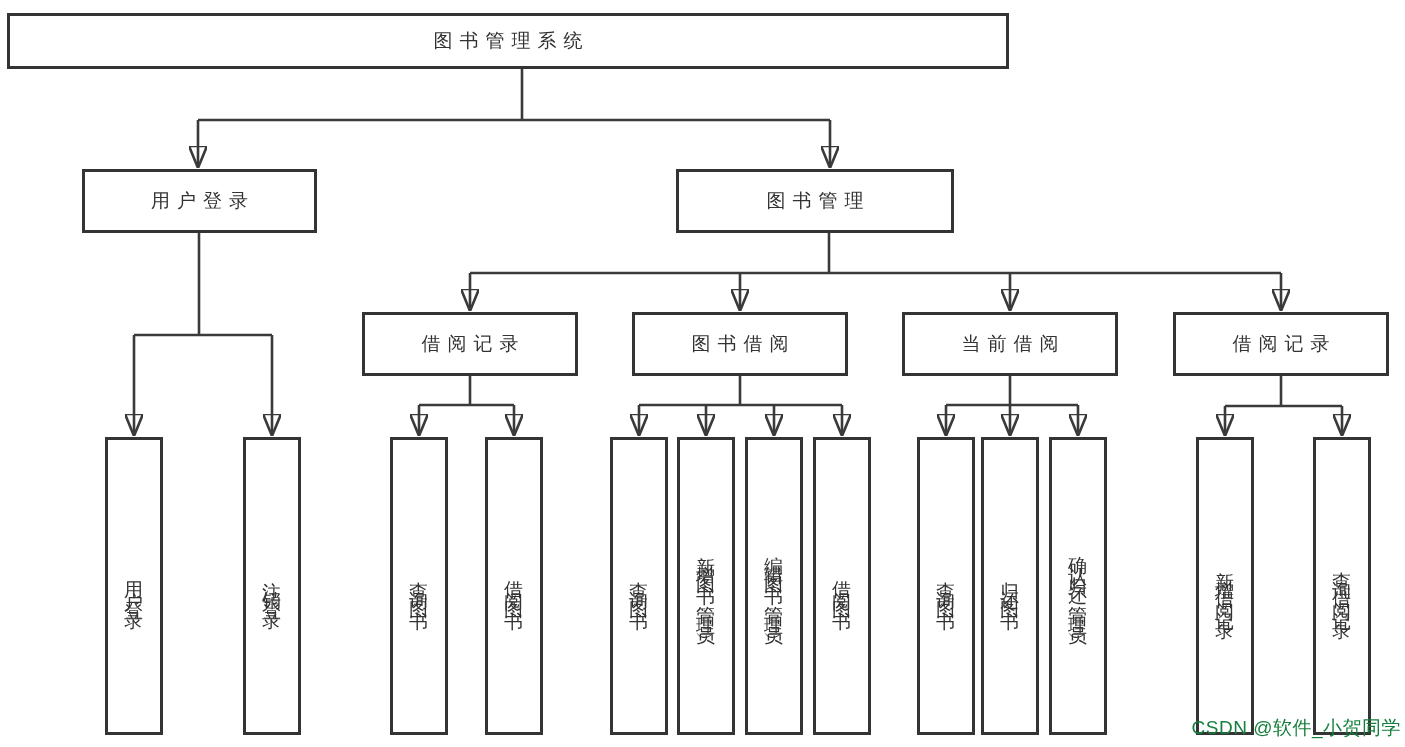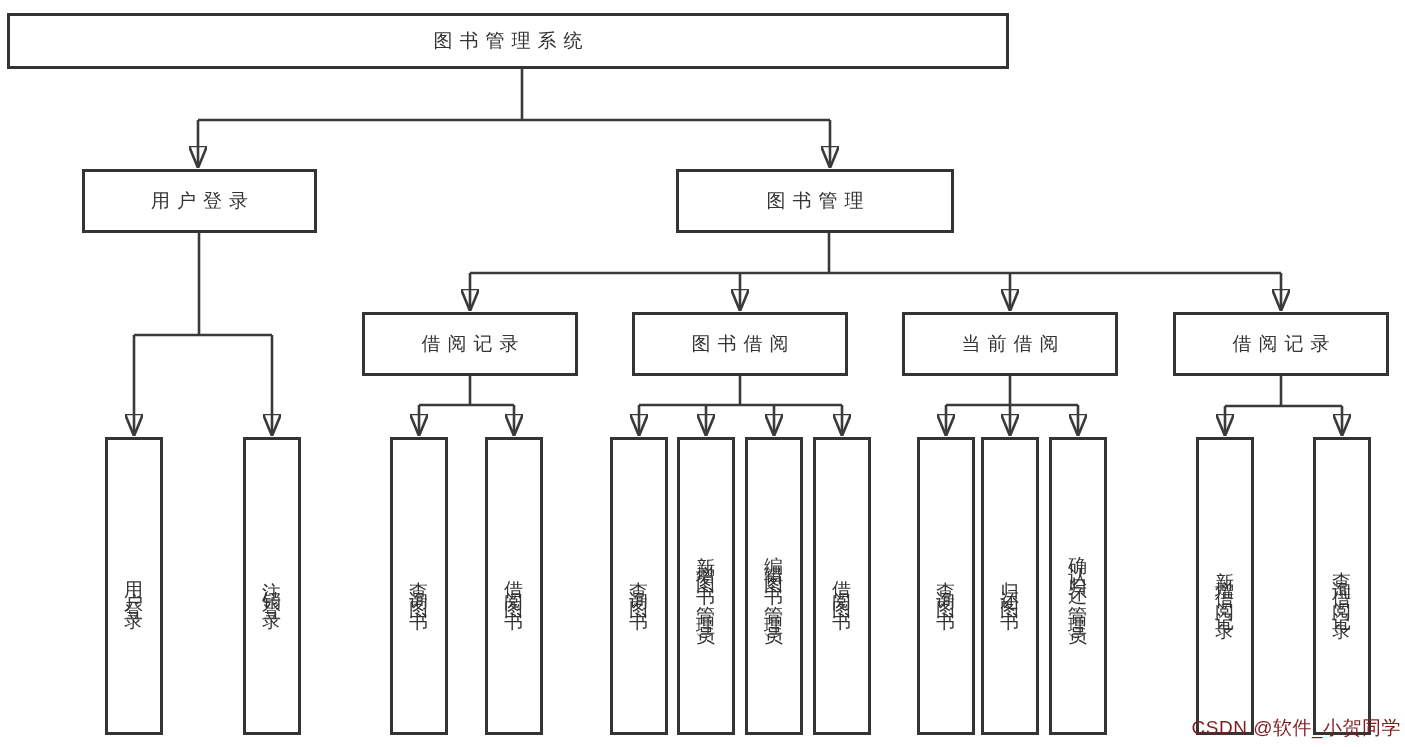--- a/index.html
+++ b/index.html
@@ -47,21 +47,21 @@
     text-orientation: mixed;
     font-size: 19px;
     letter-spacing: 10px;
     line-height: 1;
   }
   .watermark {
     position: absolute;
     right: 4px;
     top: 715px;
     font-size: 19px;
-    color: #7f1d1d;
+    color: #15803d;
     letter-spacing: 0.5px;
     z-index: 5;
     white-space: nowrap;
   }
 </style>
 </head>
 <body>
 
 <div class="canvas">
 

